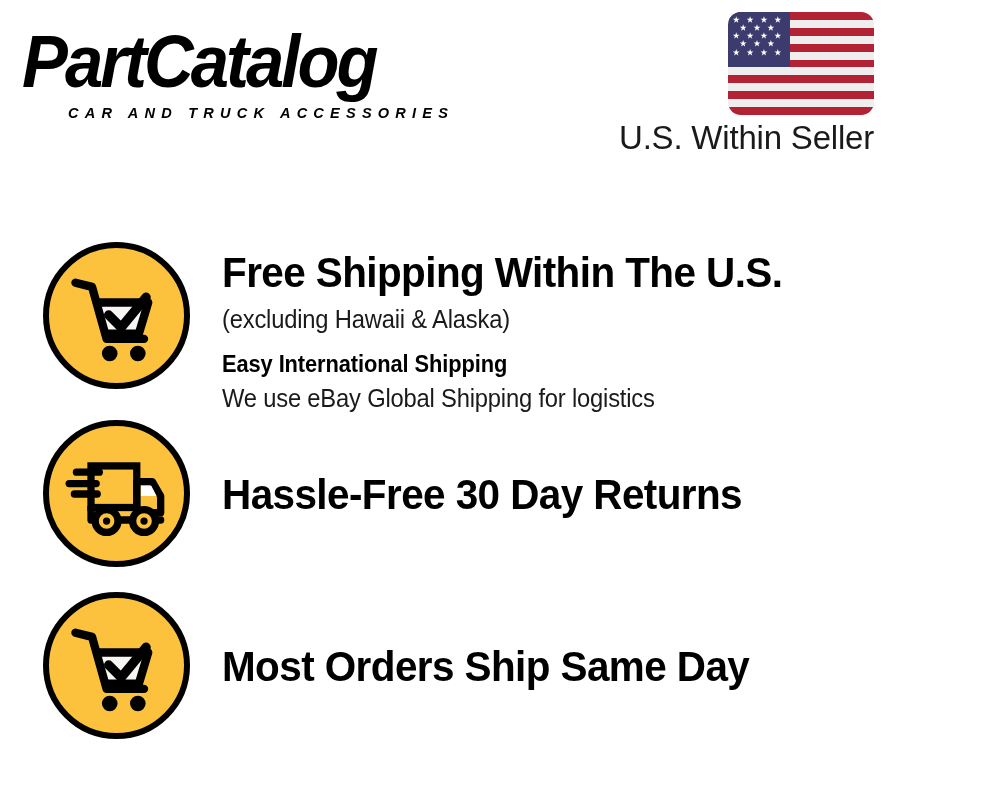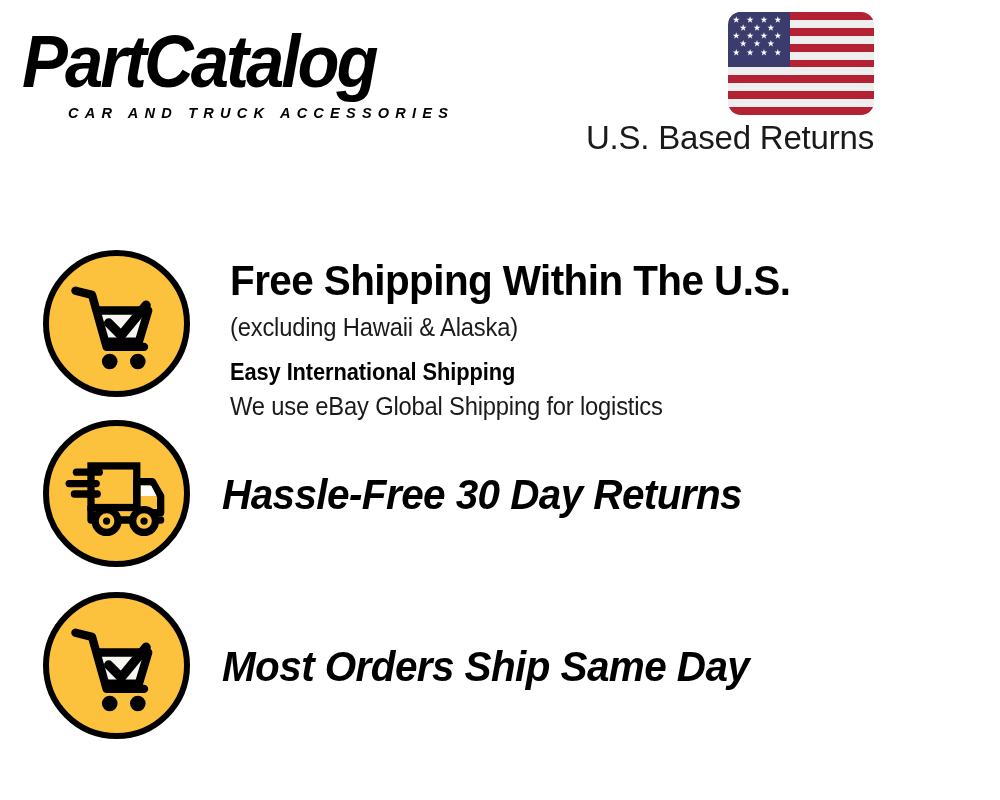--- a/index.html
+++ b/index.html
@@ -124,21 +124,21 @@
     width: 1000px;
     height: 624px;
   }
   .feature-row {
     position: absolute;
     left: 0;
     width: 1000px;
     display: flex;
     align-items: flex-start;
   }
-  .feature-row.row-0 { top: 74px; gap: 8px;  }
+  .feature-row.row-0 { top: 66px;  }
   .feature-row.row-1 { top: 244px; }
   .feature-row.row-2 { top: 416px; }
 
   .icon-badge {
     flex: 0 0 auto;
     margin-left: 43px;
     width: 147px;
     height: 147px;
     border-radius: 50%;
     background: #fcc13d;
@@ -155,22 +155,22 @@
     height: 104px;
     display: block;
   }
 
   .feature-text {
     flex: 1 1 auto;
     margin-left: 32px;
     padding-top: 2px;
   }
   .feature-row.row-0 .feature-text { padding-top: 4px; }
-  .feature-row.row-1 .feature-text { padding-top: 48px; font-style: italic; }
-  .feature-row.row-2 .feature-text { padding-top: 48px; font-style: italic; }
+  .feature-row.row-1 .feature-text { padding-top: 48px; }
+  .feature-row.row-2 .feature-text { padding-top: 48px; }
 
   .feature-title {
     font-family: "Liberation Sans", sans-serif;
     font-size: 43px;
     font-weight: bold;
     line-height: 52px;
     letter-spacing: -0.6px;
     color: #000000;
     white-space: nowrap;
     transform: scaleX(0.94);
@@ -250,21 +250,21 @@
 
               <polygon points="0,-3.6 0.85,-1.1 3.45,-1.1 1.35,0.45 2.15,2.95 0,1.4 -2.15,2.95 -1.35,0.45 -3.45,-1.1 -0.85,-1.1" transform="translate(8,41)"></polygon>
               <polygon points="0,-3.6 0.85,-1.1 3.45,-1.1 1.35,0.45 2.15,2.95 0,1.4 -2.15,2.95 -1.35,0.45 -3.45,-1.1 -0.85,-1.1" transform="translate(22,41)"></polygon>
               <polygon points="0,-3.6 0.85,-1.1 3.45,-1.1 1.35,0.45 2.15,2.95 0,1.4 -2.15,2.95 -1.35,0.45 -3.45,-1.1 -0.85,-1.1" transform="translate(36,41)"></polygon>
               <polygon points="0,-3.6 0.85,-1.1 3.45,-1.1 1.35,0.45 2.15,2.95 0,1.4 -2.15,2.95 -1.35,0.45 -3.45,-1.1 -0.85,-1.1" transform="translate(50,41)"></polygon>
             </g>
           </g>
         </svg>
       </div>
     </div>
-    <div class="seller-text">U.S. Based Returns</div>
+    <div class="seller-text">U.S. Within Seller</div>
   </div>
 </div>
 
 <div class="features">
 
   <div class="feature-row row-0">
     <div class="icon-badge">
       <svg viewBox="0 0 100 100" xmlns="http://www.w3.org/2000/svg" aria-hidden="true">
         <polygon points="33,38 78,38 71,66 40,66" fill="#f7f6f2"></polygon>
         <path d="M10 18 L26 22 L40 72 L76 72" fill="none" stroke="#000" stroke-width="8" stroke-linecap="round" stroke-linejoin="round"></path>

